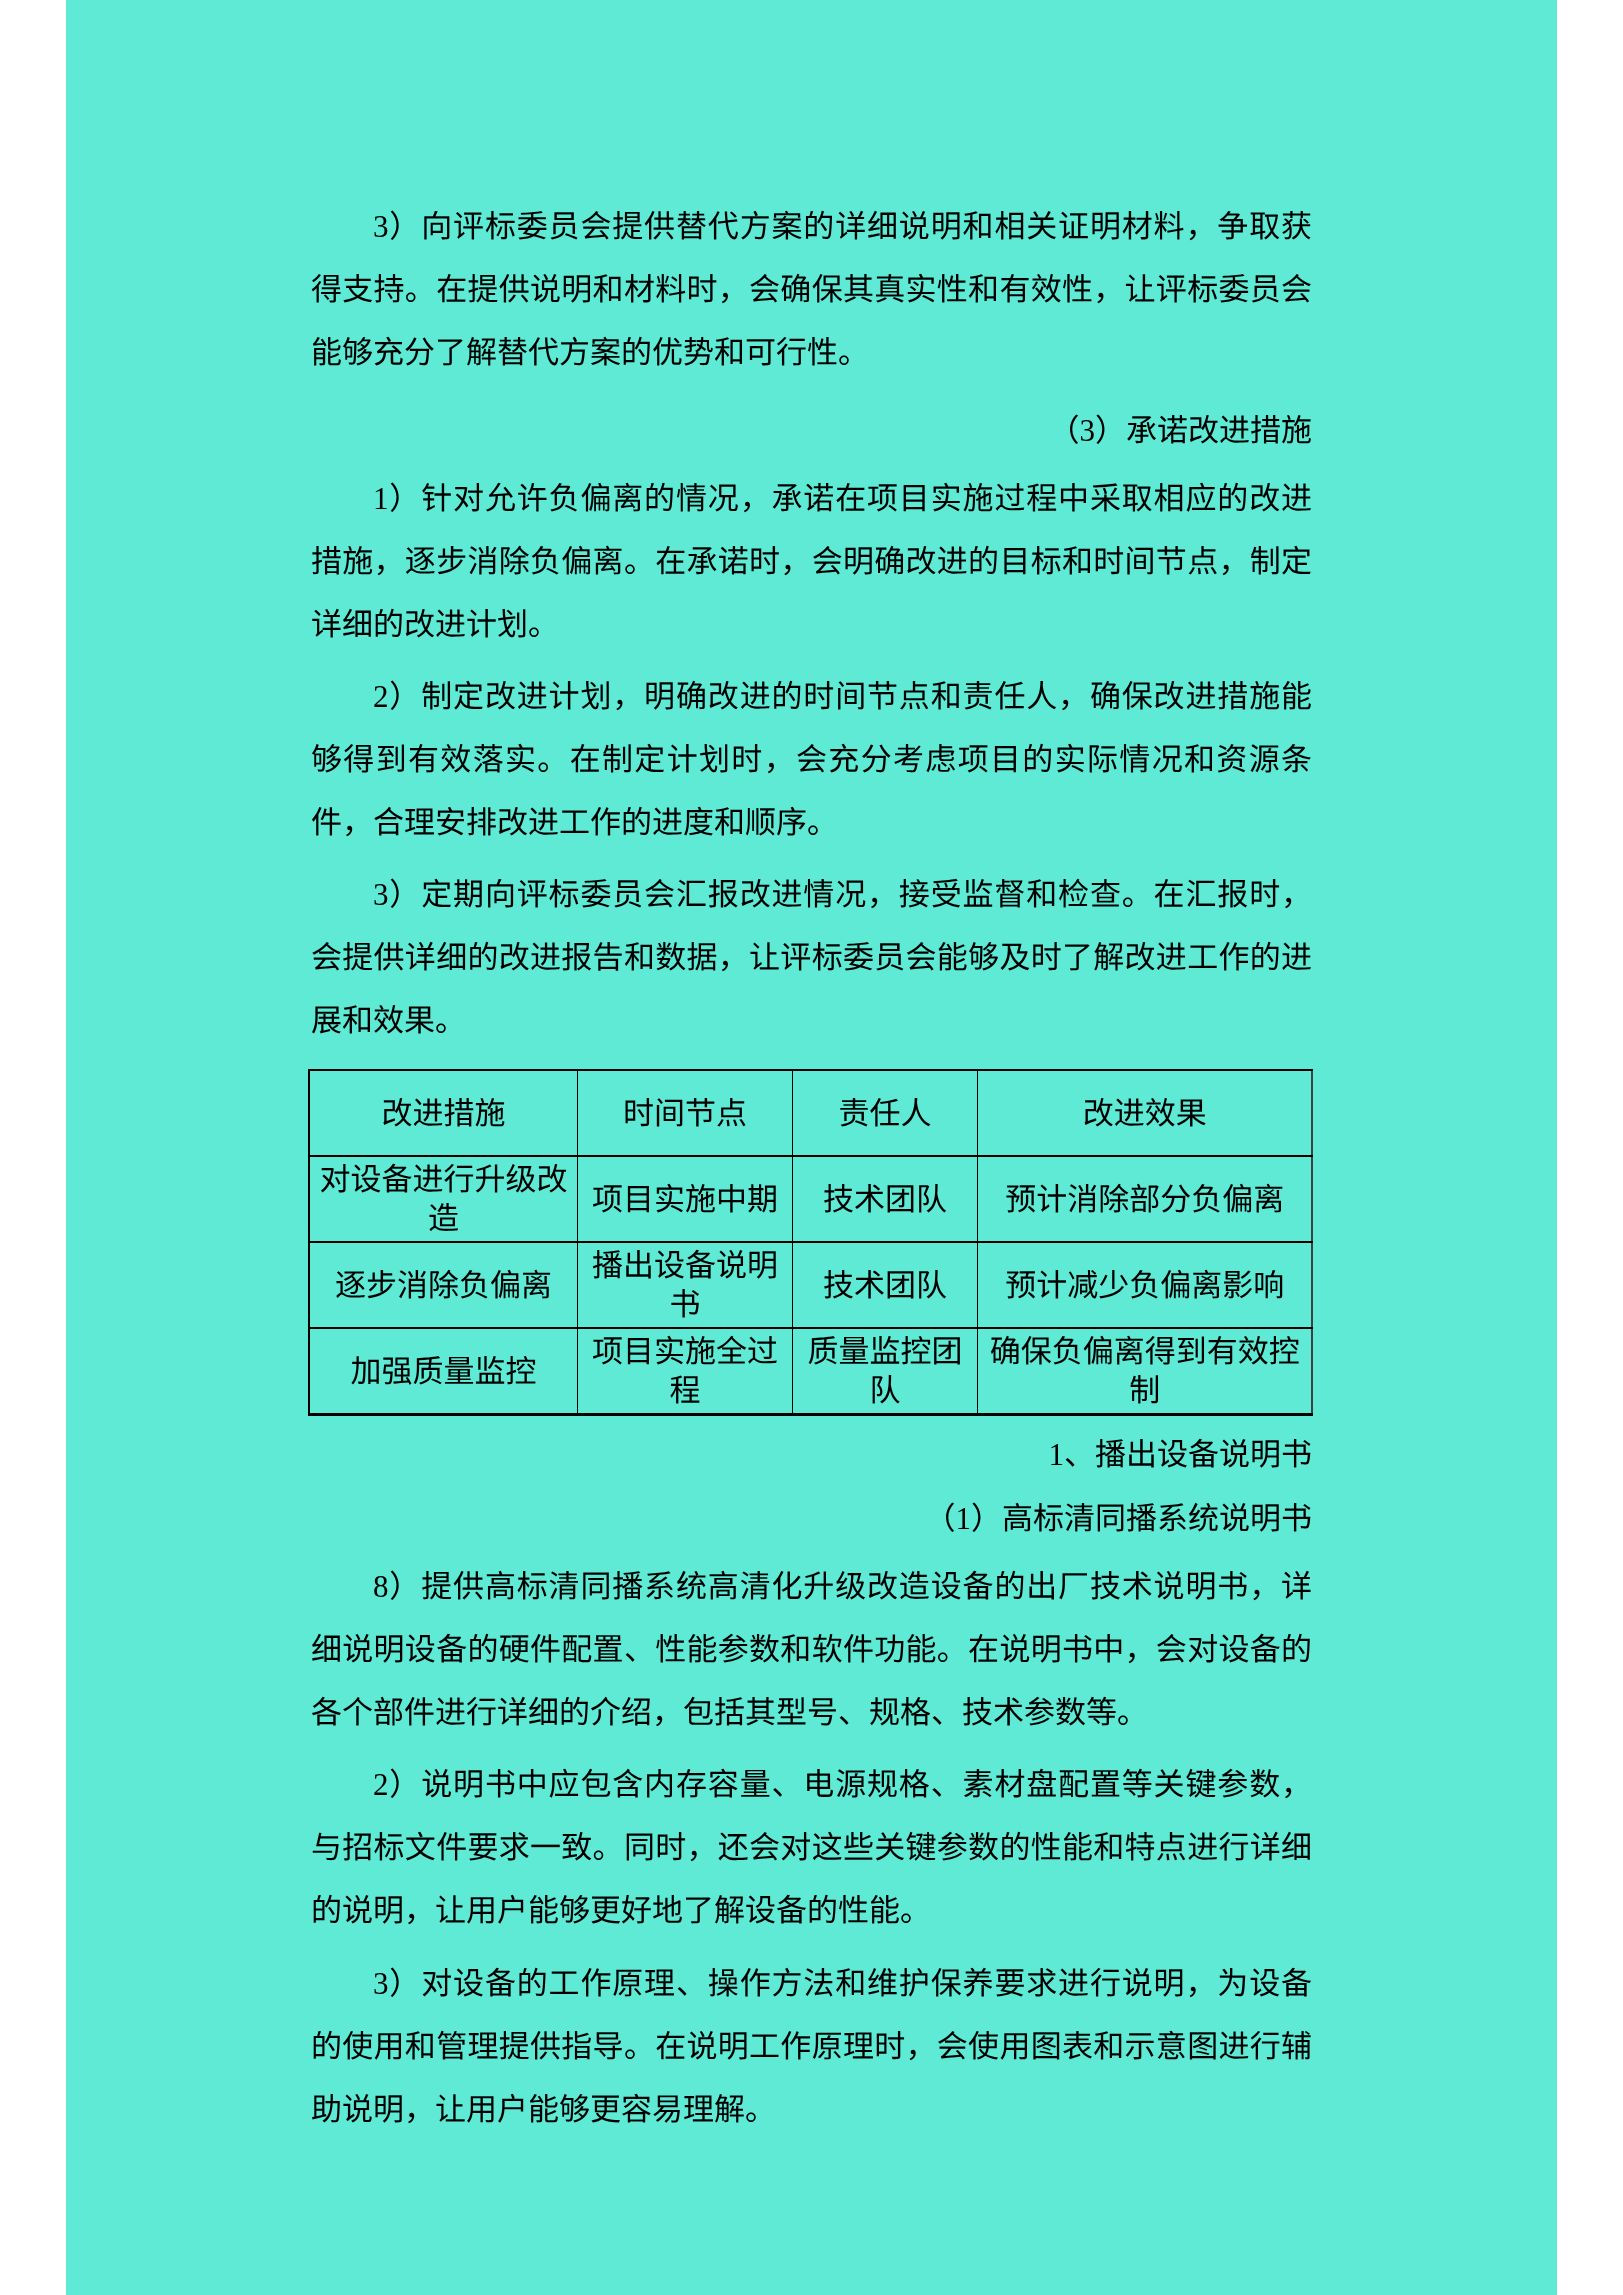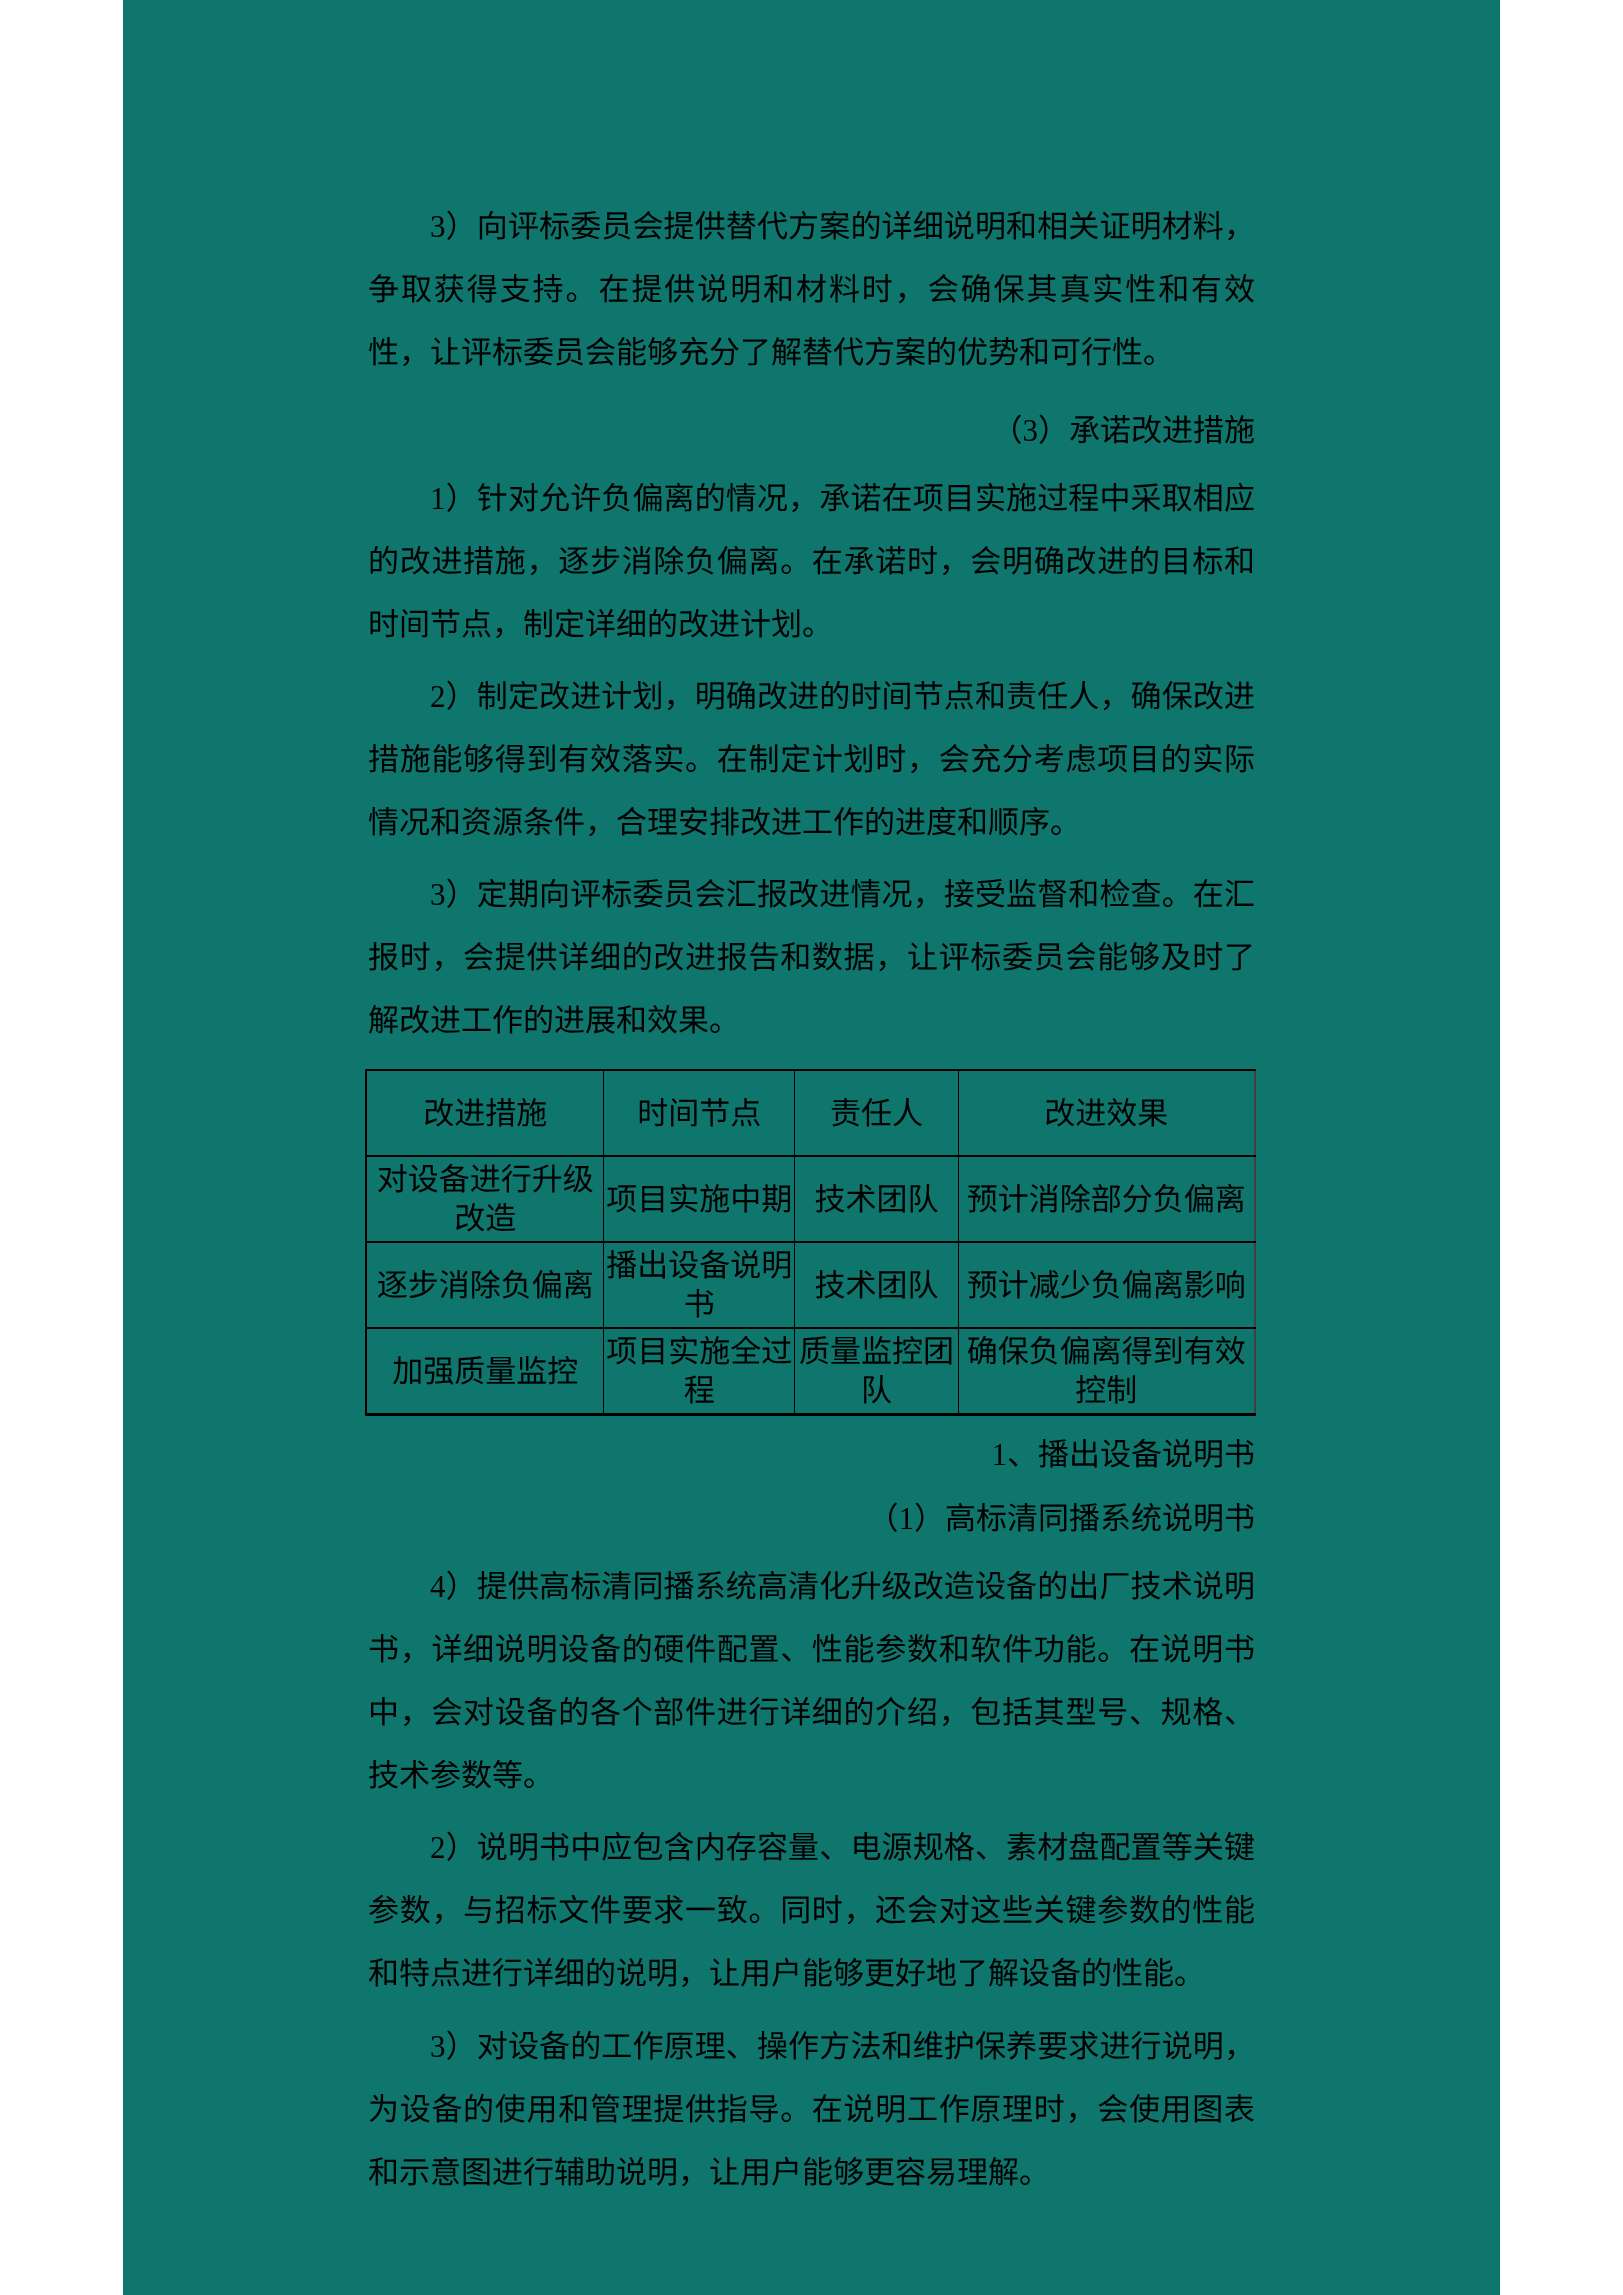--- a/index.html
+++ b/index.html
@@ -2,24 +2,24 @@
 <html lang="zh-CN" style="font-size:10.5px"><head>
 <meta charset="utf-8">
 <style>
   html, body {
     margin: 0;
     padding: 0;
     background: #ffffff;
   }
   .page {
     position: relative;
-    width: 1377px;
+    width: 1491px;
     height: 2295px;
     margin: 0 auto;
-    background: #0f766e;
+    background: #5eead4;
     box-sizing: border-box;
     padding: 190px 245px 0 245px;
     font-family: "Liberation Serif", "DejaVu Serif", serif;
     color: #000000;
     font-size: 31px;
     line-height: 63px;
   }
   .para {
     margin: 5.2px 0 9.2px 0;
     text-align: justify;
@@ -121,20 +121,20 @@
         <td>确保负偏离得到有效控制</td>
       </tr>
     </tbody>
   </table>
 
 
   <p class="plainline">1、播出设备说明书</p>
 
   <p class="plainline">（1）高标清同播系统说明书</p>
 
-  <p class="para">4）提供高标清同播系统高清化升级改造设备的出厂技术说明书，详细说明设备的硬件配置、性能参数和软件功能。在说明书中，会对设备的各个部件进行详细的介绍，包括其型号、规格、技术参数等。</p>
+  <p class="para">8）提供高标清同播系统高清化升级改造设备的出厂技术说明书，详细说明设备的硬件配置、性能参数和软件功能。在说明书中，会对设备的各个部件进行详细的介绍，包括其型号、规格、技术参数等。</p>
 
   <p class="para">2）说明书中应包含内存容量、电源规格、素材盘配置等关键参数，与招标文件要求一致。同时，还会对这些关键参数的性能和特点进行详细的说明，让用户能够更好地了解设备的性能。</p>
 
   <p class="para">3）对设备的工作原理、操作方法和维护保养要求进行说明，为设备的使用和管理提供指导。在说明工作原理时，会使用图表和示意图进行辅助说明，让用户能够更容易理解。</p>
 
 </div>
 
 
 </body></html>

